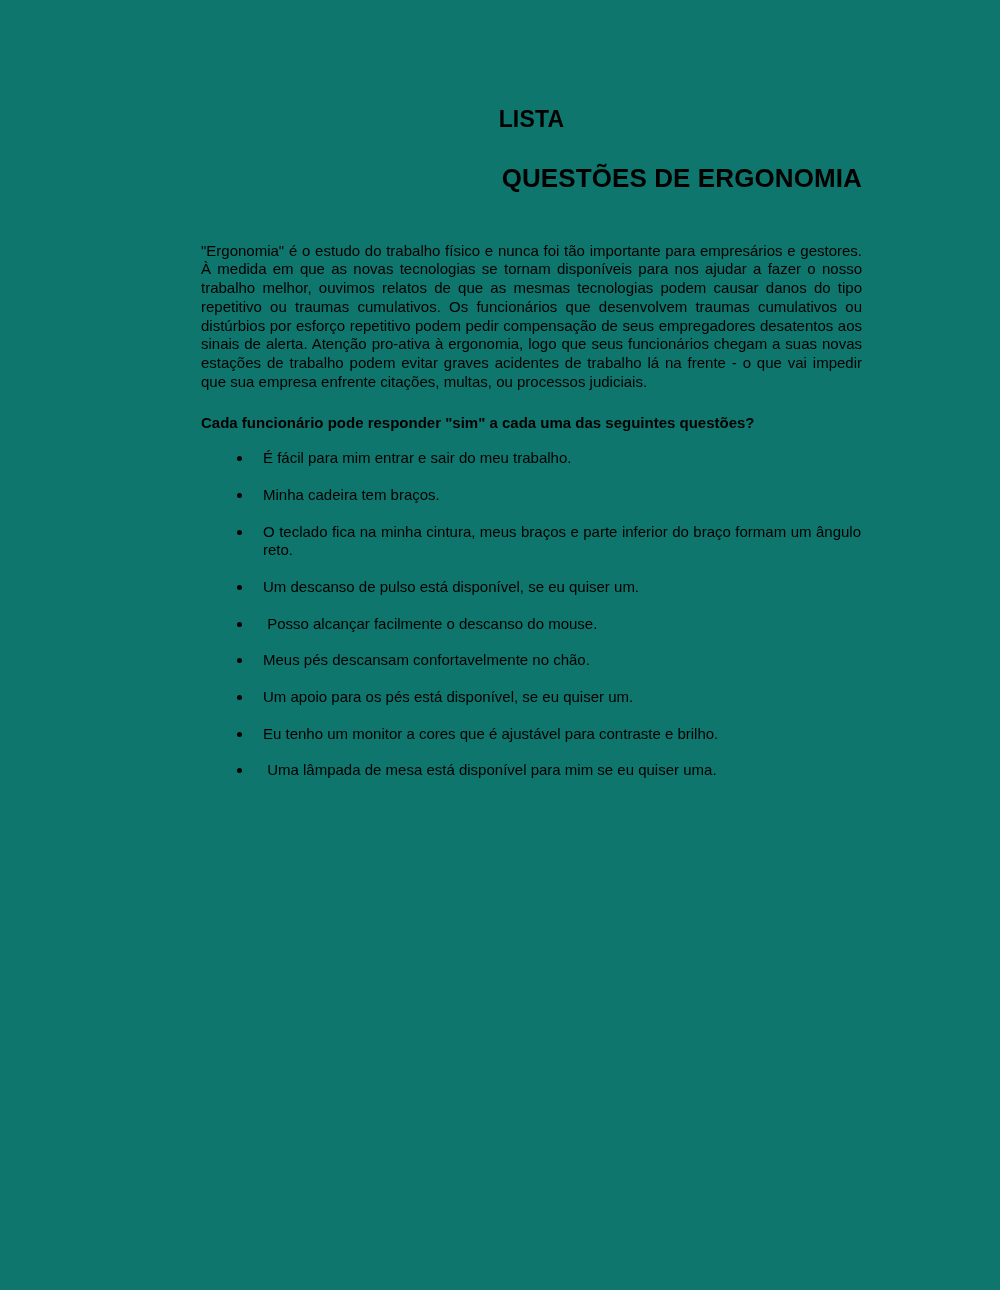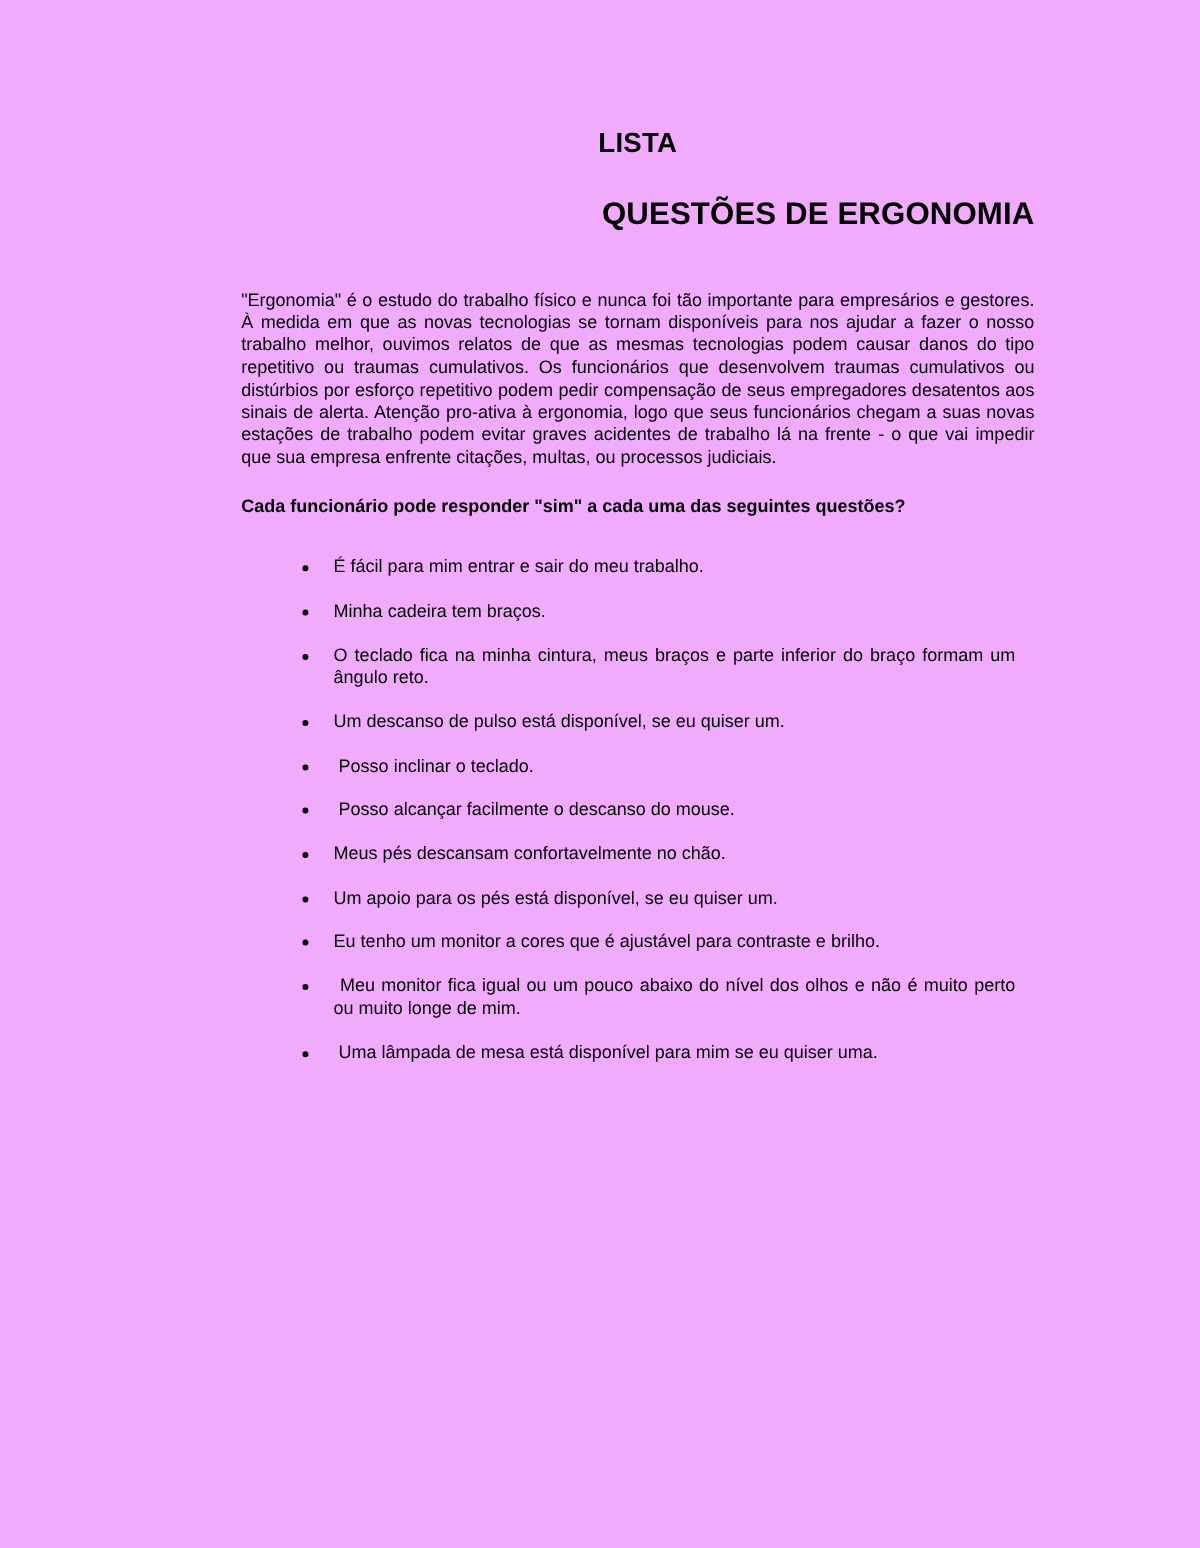--- a/index.html
+++ b/index.html
@@ -16,21 +16,21 @@
     color: #000000;
     -webkit-font-smoothing: antialiased;
   }
 
   .page {
     position: absolute;
     left: 0;
     top: 0;
     width: 1000px;
     height: 1290px;
-    background: #f0abfc;
+    background: #0f766e;
     overflow: hidden;
   }
 
   .content {
     position: absolute;
     left: 201px;
     top: 0;
     width: 661px;
   }
 
@@ -69,21 +69,21 @@
     font-size: 15px;
     font-weight: bold;
     line-height: 18.7px;
     margin: 0;
     padding-top: 23px;
     text-align: left;
   }
 
   .check-list {
     list-style: none;
-    margin: 16px;
+    margin: 1px;
     padding: 0;
     padding-top: 15px;
   }
 
   .check-list li {
     position: relative;
     font-size: 15px;
     line-height: 18.7px;
     text-align: justify;
     padding-left: 61px;
@@ -153,42 +153,34 @@
       <li>
         <span class="bullet"></span>
         <span class="item-text">O teclado fica na minha cintura, meus braços e parte inferior do braço formam um ângulo reto.</span>
       </li>
       <li class="single">
         <span class="bullet"></span>
         <span class="item-text">Um descanso de pulso está disponível, se eu quiser um.</span>
       </li>
       <li class="single">
         <span class="bullet"></span>
-        <span class="item-text"> Posso inclinar o teclado.</span>
-      </li>
-      <li class="single">
-        <span class="bullet"></span>
         <span class="item-text"> Posso alcançar facilmente o descanso do mouse.</span>
       </li>
       <li class="single">
         <span class="bullet"></span>
         <span class="item-text">Meus pés descansam confortavelmente no chão.</span>
       </li>
       <li class="single">
         <span class="bullet"></span>
         <span class="item-text">Um apoio para os pés está disponível, se eu quiser um.</span>
       </li>
       <li class="single">
         <span class="bullet"></span>
         <span class="item-text">Eu tenho um monitor a cores que é ajustável para contraste e brilho.</span>
       </li>
-      <li>
-        <span class="bullet"></span>
-        <span class="item-text"> Meu monitor fica igual ou um pouco abaixo do nível dos olhos e não é muito perto ou muito longe de mim.</span>
-      </li>
       <li class="single">
         <span class="bullet"></span>
         <span class="item-text"> Uma lâmpada de mesa está disponível para mim se eu quiser uma.</span>
       </li>
     </ul>
 
   </div>
 </div>
 
 </body></html>

